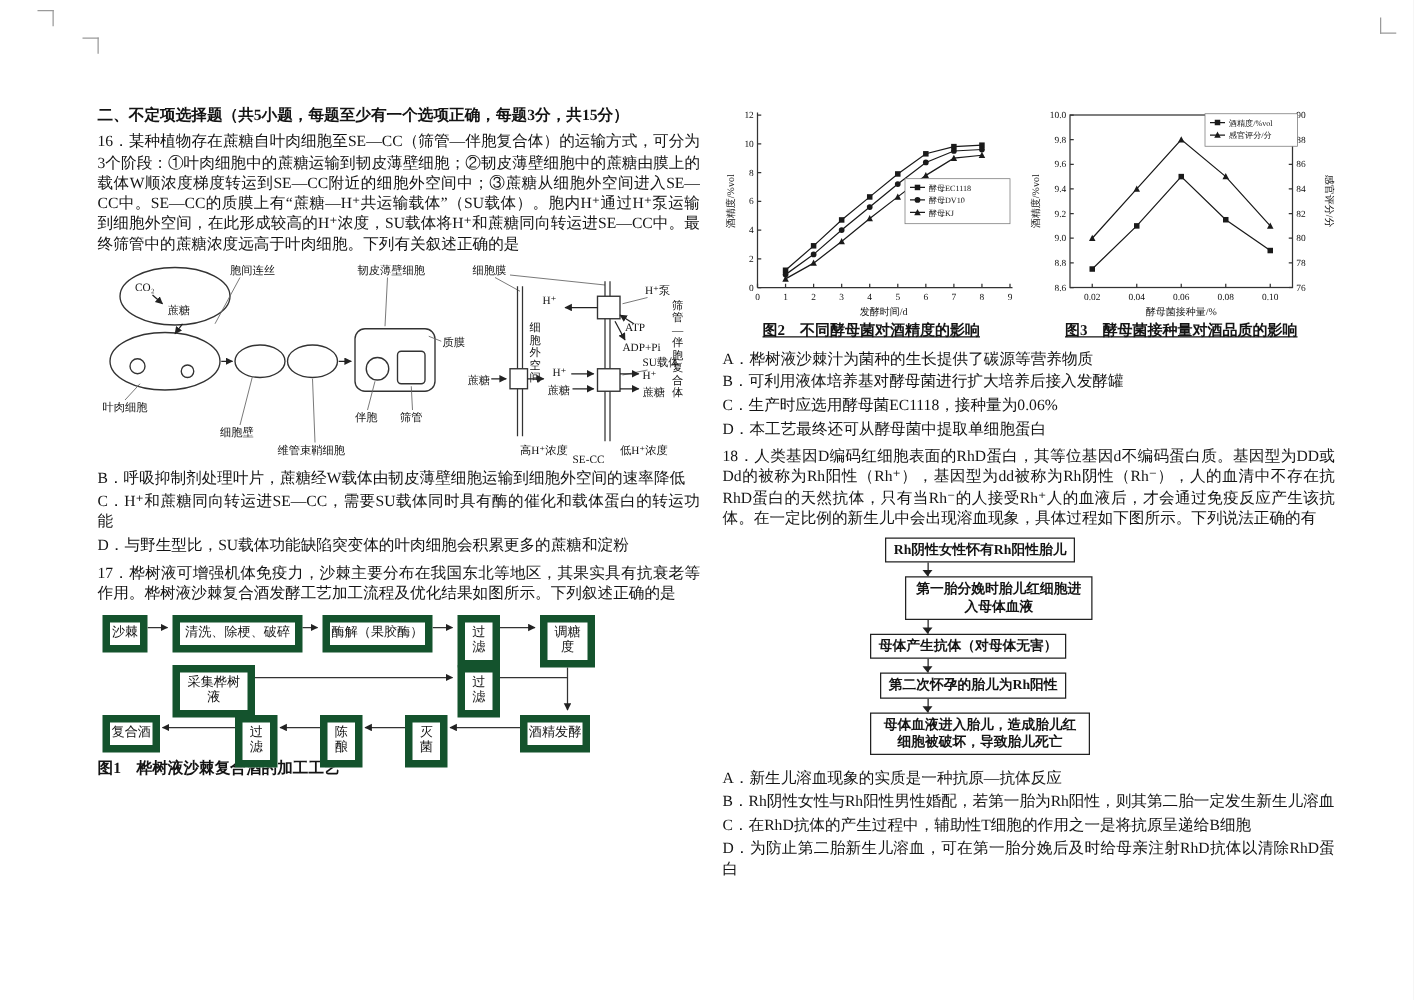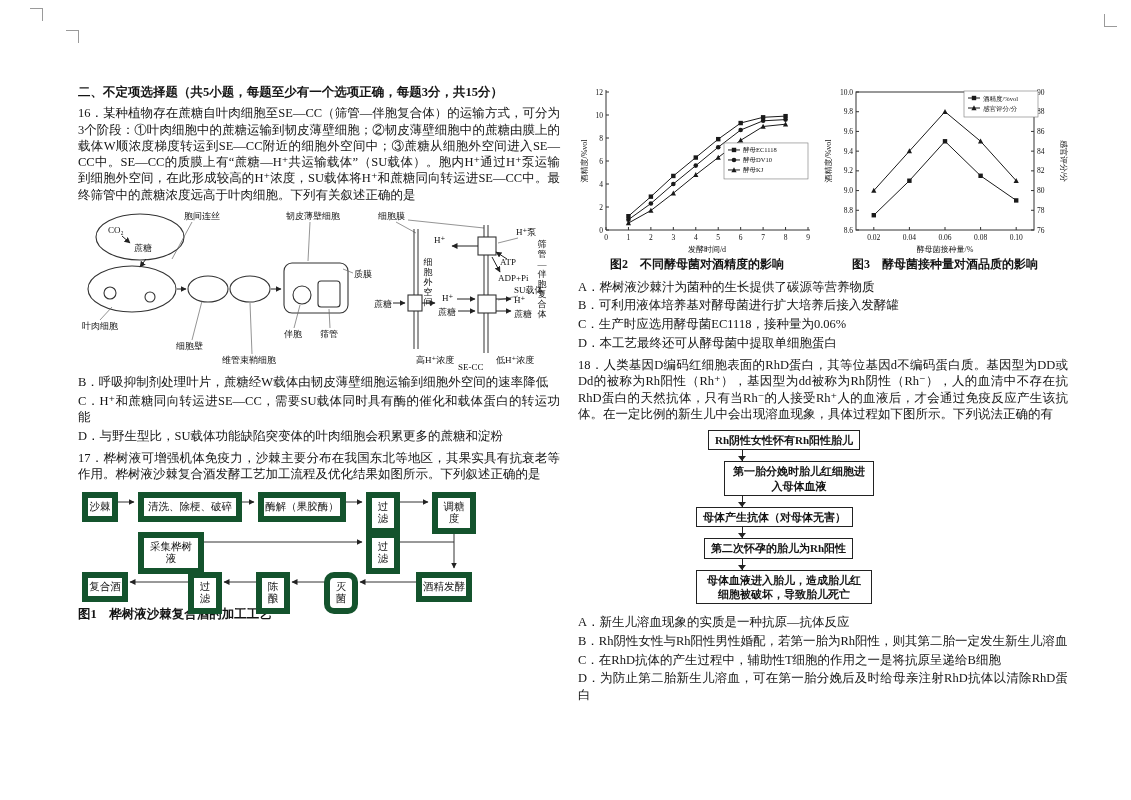--- a/index.html
+++ b/index.html
@@ -18,21 +18,21 @@
   
   .q16svg{display:block;margin:4px 0 3px 2px;}
   .cellshape{fill:none;stroke:#333;stroke-width:1.1;}
   .carrier{fill:#fff;stroke:#333;stroke-width:1.1;}
   .mem{stroke:#333;stroke-width:1;}
   .ptr{stroke:#666;stroke-width:0.7;}
   .arr{stroke:#222;stroke-width:1;}
   .dl{font-size:9px;fill:#111;}
   
   .charts{display:flex;gap:6px;}
-  .chart-captions{display:flex;gap:6px;margin:1px 0 6px;}
+  .chart-captions{display:flex;gap:6px;margin:1px 0 6px;text-decoration:underline;}
   .cap{display:inline-block;text-align:center;font-weight:bold;font-size:12px;}
   
   .q17flow{position:relative;width:474px;height:112px;margin:8px 0 0 2px;}
   .q17svgbg{position:absolute;left:0;top:0;}
   .fbox{position:absolute;border:6px solid #14532d;background:#fff;font-size:10.5px;line-height:1.15;padding:3px 1px;text-align:center;}
   .fl{stroke:#333;stroke-width:1;fill:none;}
   
   .q18flow{display:flex;flex-direction:column;align-items:flex-start;margin:8px 0 10px 112px;}
   .q18box{border:1.4px solid #222;font-weight:bold;font-size:11px;padding:2px 6px;text-align:center;line-height:1.3;background:#fff;}
   .varrow{position:relative;height:11px;border-left:1.6px solid #222;width:0;}
@@ -170,21 +170,21 @@
         <div class="fbox" style="left:2px;top:2px;width:36px;">沙棘</div>
         <div class="fbox" style="left:58px;top:2px;width:104px;">清洗、除梗、破碎</div>
         <div class="fbox" style="left:178px;top:2px;width:88px;">酶解（果胶酶）</div>
         <div class="fbox" style="left:286px;top:2px;width:34px;">过滤</div>
         <div class="fbox" style="left:352px;top:2px;width:44px;">调糖度</div>
         <div class="fbox" style="left:58px;top:42px;width:66px;">采集桦树液</div>
         <div class="fbox" style="left:286px;top:42px;width:34px;">过滤</div>
         <div class="fbox" style="left:2px;top:82px;width:46px;">复合酒</div>
         <div class="fbox" style="left:108px;top:82px;width:34px;">过滤</div>
         <div class="fbox" style="left:176px;top:82px;width:34px;">陈酿</div>
-        <div class="fbox" style="left:244px;top:82px;width:34px;border-radius:10px;">灭菌</div>
+        <div class="fbox" style="left:244px;top:82px;width:34px;">灭菌</div>
         <div class="fbox" style="left:336px;top:82px;width:56px;">酒精发酵</div>
       </div>
 
       <div class="fig-caption">图1　桦树液沙棘复合酒的加工工艺</div>
     </div>
 
     <div class="col col-right">
 
       <div class="charts">
         <svg id="chart2" width="238" height="172" viewBox="0 0 238 172">

